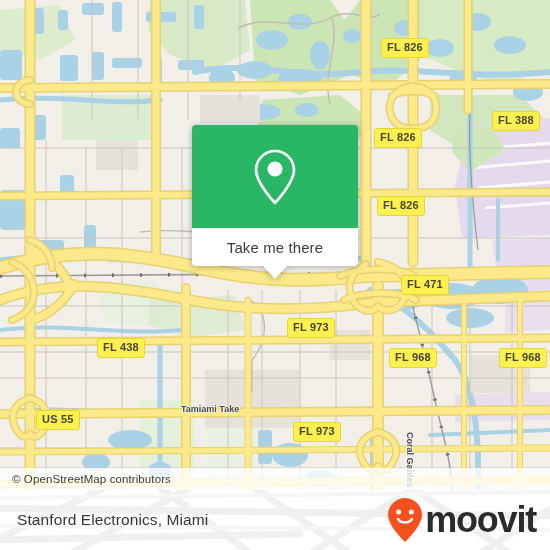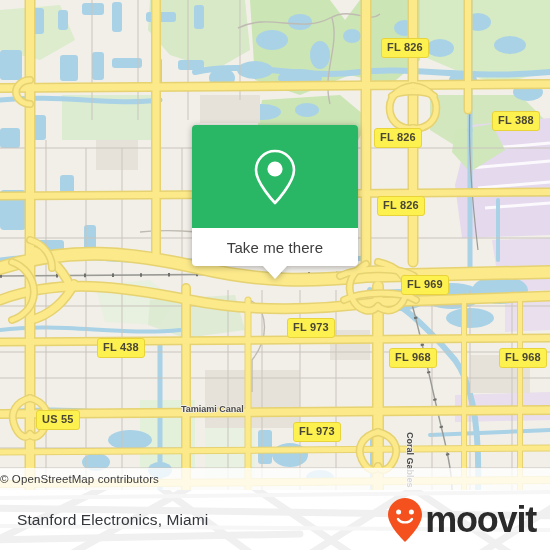--- a/index.html
+++ b/index.html
@@ -80,21 +80,21 @@
   #attribution {
     position: absolute;
     left: 0;
     bottom: 0;
     width: 550px;
     height: 22px;
     background: rgba(255,255,255,0.78);
     display: flex;
     align-items: center;
     box-sizing: border-box;
-    padding-left: 0;
+    padding-left: 12px;
   }
   #attribution span {
     font-family: "Liberation Sans", sans-serif;
     font-size: 11.5px;
     color: #3a3a3a;
     letter-spacing: 0.1px;
   }
 
   
   #popup {
@@ -439,31 +439,31 @@
           <path d="M30,80 C22,80 16,86 16,92 C16,98 22,104 30,104"></path>
         </g>
       </g>
     </svg>
 
     <div id="shield-layer">
         <div class="shield" style="left: 381px; top: 38px;">FL 826</div>
         <div class="shield" style="left: 492px; top: 111px;">FL 388</div>
         <div class="shield" style="left: 374px; top: 128px;">FL 826</div>
         <div class="shield" style="left: 377px; top: 196px;">FL 826</div>
-        <div class="shield" style="left: 401px; top: 275px;">FL 969</div>
+        <div class="shield" style="left: 401px; top: 275px;">FL 471</div>
         <div class="shield" style="left: 287px; top: 318px;">FL 973</div>
         <div class="shield" style="left: 389px; top: 348px;">FL 968</div>
         <div class="shield" style="left: 499px; top: 348px;">FL 968</div>
         <div class="shield" style="left: 97px; top: 338px;">FL 438</div>
         <div class="shield" style="left: 36px; top: 410px;">US 55</div>
         <div class="shield" style="left: 293px; top: 422px;">FL 973</div>
       </div>
 
     <div id="feature-layer">
-        <div class="water-label" style="left: 181px; top: 404px;">Tamiami Canal</div>
+        <div class="water-label" style="left: 181px; top: 404px;">Tamiami Take</div>
         <div class="water-label vertical" style="left: 415px; top: 432px;">Coral Gables</div>
       </div>
 
     <div id="popup">
       <div id="popup-head">
         <svg width="50" height="60" viewBox="0 0 50 60">
           <path d="M25 4 C14.5 4 6 12.5 6 23 C6 36 25 56 25 56 C25 56 44 36 44 23 C44 12.5 35.5 4 25 4 Z" fill="none" stroke="#ffffff" stroke-width="2.6" stroke-linejoin="round"></path>
           <circle cx="25" cy="22" r="7.6" fill="#ffffff"></circle>
         </svg>
       </div>

